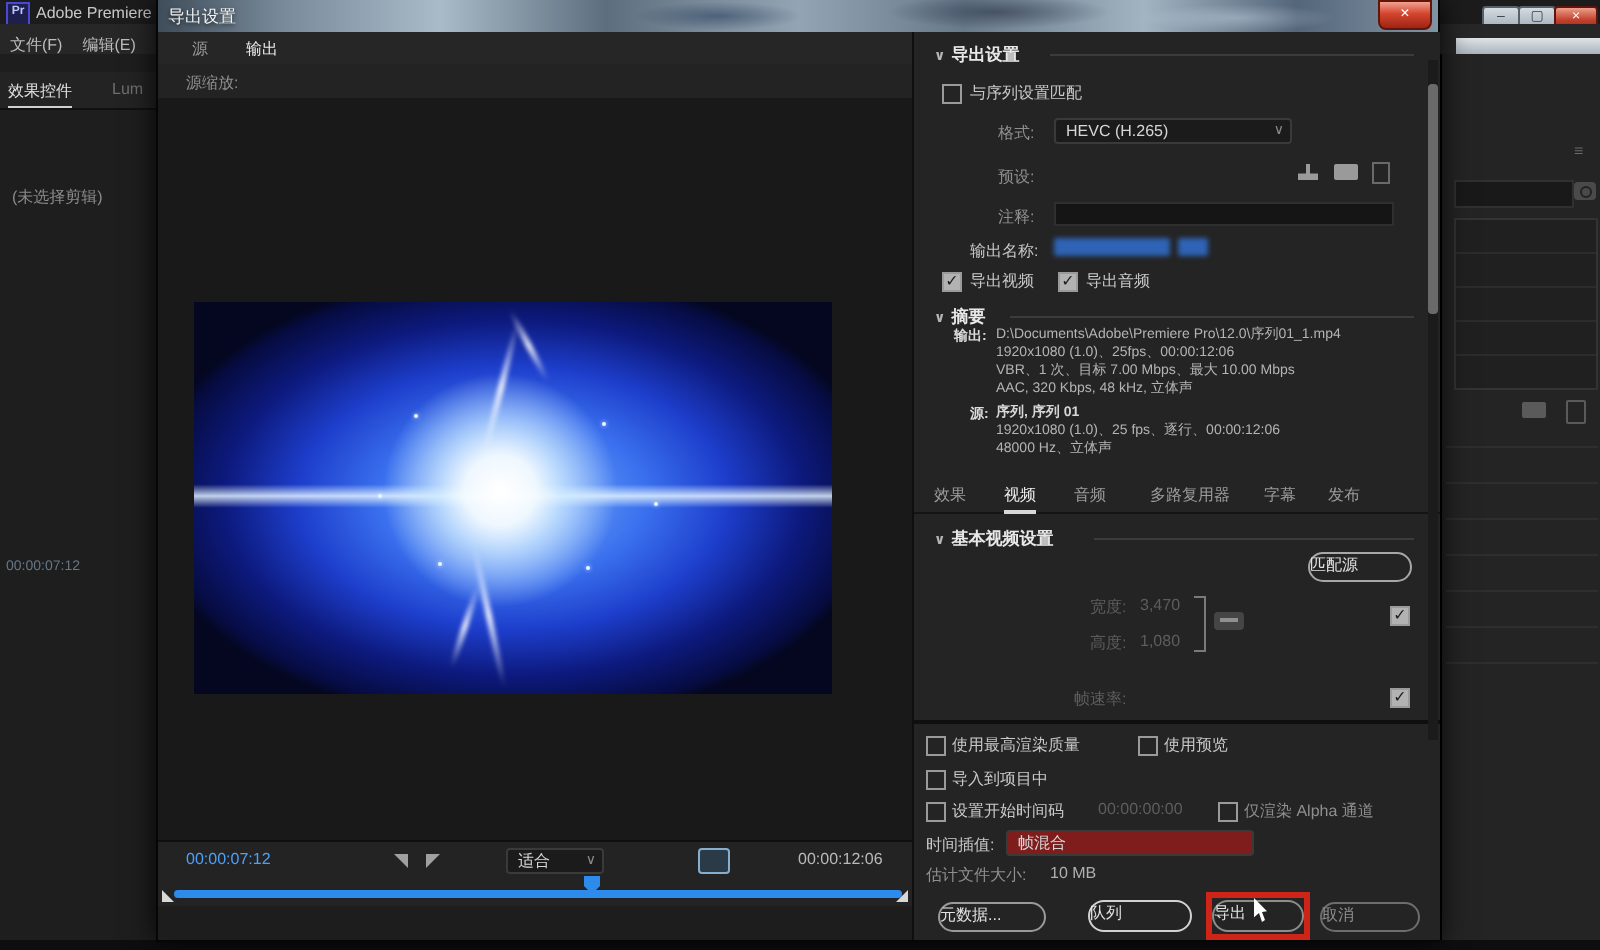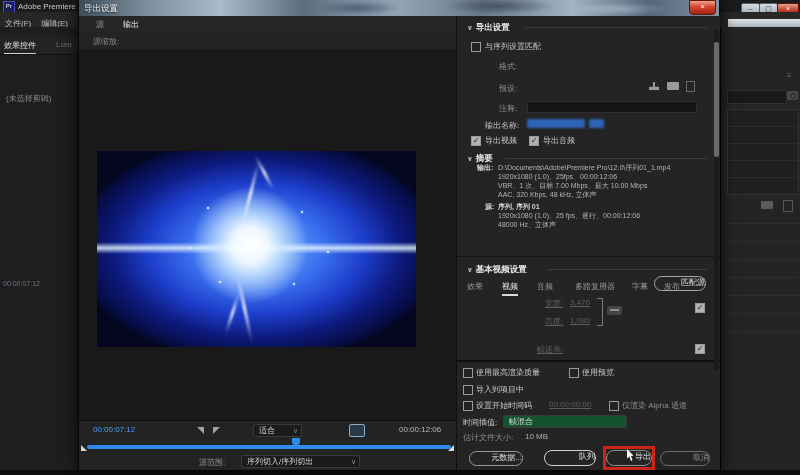--- a/index.html
+++ b/index.html
@@ -94,25 +94,25 @@
   .rule{position:absolute;height:1px;background:#3b3b3b;}
   .cb{position:absolute;width:8px;height:8px;border:1px solid #9a9a9a;background:transparent;}
   .cbk{position:absolute;width:8px;height:8px;border:1px solid #9a9a9a;background:#b2b2b2;color:#1c1c1c;
        font-size:8px;line-height:8px;text-align:center;font-weight:bold;}
   .cb-label{font-size:8px;color:#c9c9c9;}
   .field{background:#151515;border:1px solid #2f2f2f;}
   .blur-blue{background:#2e63b5;filter:blur(1.2px);border-radius:1px;}
   .sum{font-size:7px;color:#b4b4b4;line-height:9px;}
   .sum-label{font-size:7px;font-weight:bold;color:#dcdcdc;}
   .rp-tabs{left:0;top:222px;width:263px;height:18px;background:#242424;border-bottom:1px solid #141414;}
-  .rp-tab{position:absolute;top:4px;font-size:8px;color:#9b9b9b;margin-top:39px;}
+  .rp-tab{position:absolute;top:4px;font-size:8px;color:#9b9b9b;}
   .rp-tab.active{color:#efefef;border-bottom:2px solid #d8d8d8;padding-bottom:2px;}
   .pillbtn{position:absolute;height:13px;border:1px solid #a7a7a7;border-radius:8px;background:transparent;
-           color:#e3e3e3;font-size:8px;line-height:12px;text-align:right;}
-  .dimval{font-size:8px;color:#5d5d5d;text-decoration:underline;}
+           color:#e3e3e3;font-size:8px;line-height:12px;text-align:left;}
+  .dimval{font-size:8px;color:#5d5d5d;}
   .bracket{position:absolute;width:5px;height:26px;border:1px solid #7a7a7a;border-left:none;}
   .linkico{position:absolute;width:15px;height:9px;background:#454545;border-radius:2px;}
   .linkico i{position:absolute;left:3px;top:3px;width:9px;height:2px;background:#8f8f8f;display:block;}
   .hdiv{position:absolute;left:0;width:263px;height:2px;background:#0f0f0f;}
   .scrollbar{left:257px;top:14px;width:5px;height:340px;background:#1b1b1b;}
   .scrollthumb{left:0;top:12px;width:5px;height:115px;background:#6a6a6a;border-radius:2px;}
   .red-box{left:449px;top:433px;width:46px;height:18px;border:3px solid #cf2418;background:transparent;}
   .cursor{left:471px;top:437px;width:10px;height:12px;background:#fff;
           clip-path:polygon(0 0,0 80%,25% 62%,40% 100%,55% 92%,40% 58%,65% 55%);
           filter:drop-shadow(0 0 1px #000);}
@@ -206,37 +206,34 @@
         <div class="abs crop-btn" style="left:270px;top:3px"></div>
         <span class="abs tc-white txt" style="left:320px;top:4px">00:00:12:06</span>
       </div>
       <div class="abs scrubrow">
         <div class="abs endtri-l"></div>
         <div class="abs scrubbar">
           <div class="abs playhead"></div>
         </div>
         <div class="abs endtri-r"></div>
       </div>
-      <div class="abs rangerow">
-        <span class="abs lbl txt" style="left:120px;top:4px">源范围:</span>
-        <div class="abs dd" style="left:162px;top:2px;width:100px">
-          <span>序列切入/序列切出</span><span class="chev">∨</span>
-        </div>
-      </div>
     </div>
 
     <div class="abs pane-right">
 
       <div class="abs sec-head txt" style="left:10px;top:6px"><span class="twirl">∨</span><span>导出设置</span></div>
       <div class="rule" style="left:68px;top:11px;width:182px"></div>
 
       <div class="cb" style="left:14px;top:26px"></div>
       <span class="abs cb-label txt" style="left:28px;top:25px">与序列设置匹配</span>
 
       <span class="abs lbl txt" style="left:42px;top:45px">格式:</span>
+      <div class="abs dd" style="left:70px;top:43px;width:100px">
+        <span>HEVC (H.265)</span><span class="chev">∨</span>
+      </div>
 
       <span class="abs lbl txt" style="left:42px;top:67px">预设:</span>
       <div class="abs" style="left:192px;top:66px;width:10px;height:8px;background:#9a9a9a;clip-path:polygon(0 60%,100% 60%,100% 100%,0 100%,0 60%,40% 60%,40% 0,60% 0,60% 60%)"></div>
       <div class="abs" style="left:210px;top:66px;width:12px;height:8px;background:#9a9a9a;border-radius:1px"></div>
       <div class="abs" style="left:229px;top:65px;width:7px;height:9px;border:1px solid #6a6a6a"></div>
 
       <span class="abs lbl txt" style="left:42px;top:87px">注释:</span>
       <div class="abs field" style="left:70px;top:85px;width:168px;height:10px"></div>
 
       <span class="abs lbl txt" style="left:28px;top:104px;color:#c9c9c9">输出名称:</span>
@@ -298,21 +295,21 @@
       <div class="cb" style="left:6px;top:369px"></div>
       <span class="abs cb-label txt" style="left:19px;top:368px">导入到项目中</span>
 
       <div class="cb" style="left:6px;top:385px"></div>
       <span class="abs cb-label txt" style="left:19px;top:384px">设置开始时间码</span>
       <span class="abs dimval txt" style="left:92px;top:384px">00:00:00:00</span>
       <div class="cb" style="left:152px;top:385px"></div>
       <span class="abs cb-label txt" style="left:165px;top:384px;color:#8f8f8f">仅渲染 Alpha 通道</span>
 
       <span class="abs cb-label txt" style="left:6px;top:401px">时间插值:</span>
-      <div class="abs dd" style="left:46px;top:399px;width:105px;background:#14532d">
+      <div class="abs dd" style="left:46px;top:399px;width:105px;background:#7f1d1d">
         <span>帧混合</span>
       </div>
 
       <span class="abs lbl txt" style="left:6px;top:416px">估计文件大小:</span>
       <span class="abs lbl txt" style="left:68px;top:416px;color:#b0b0b0">10 MB</span>
 
       <div class="abs scrollbar">
         <div class="abs scrollthumb"></div>
       </div>
     </div>

